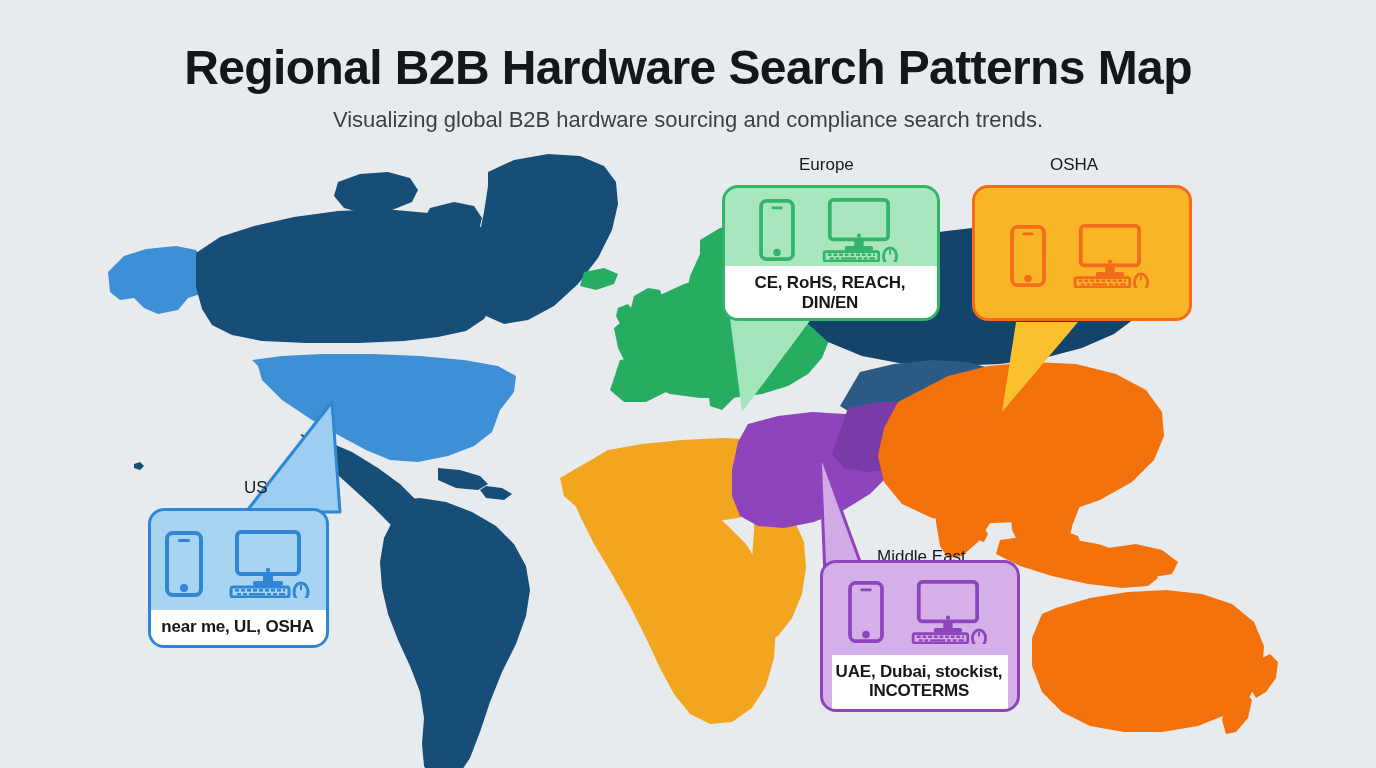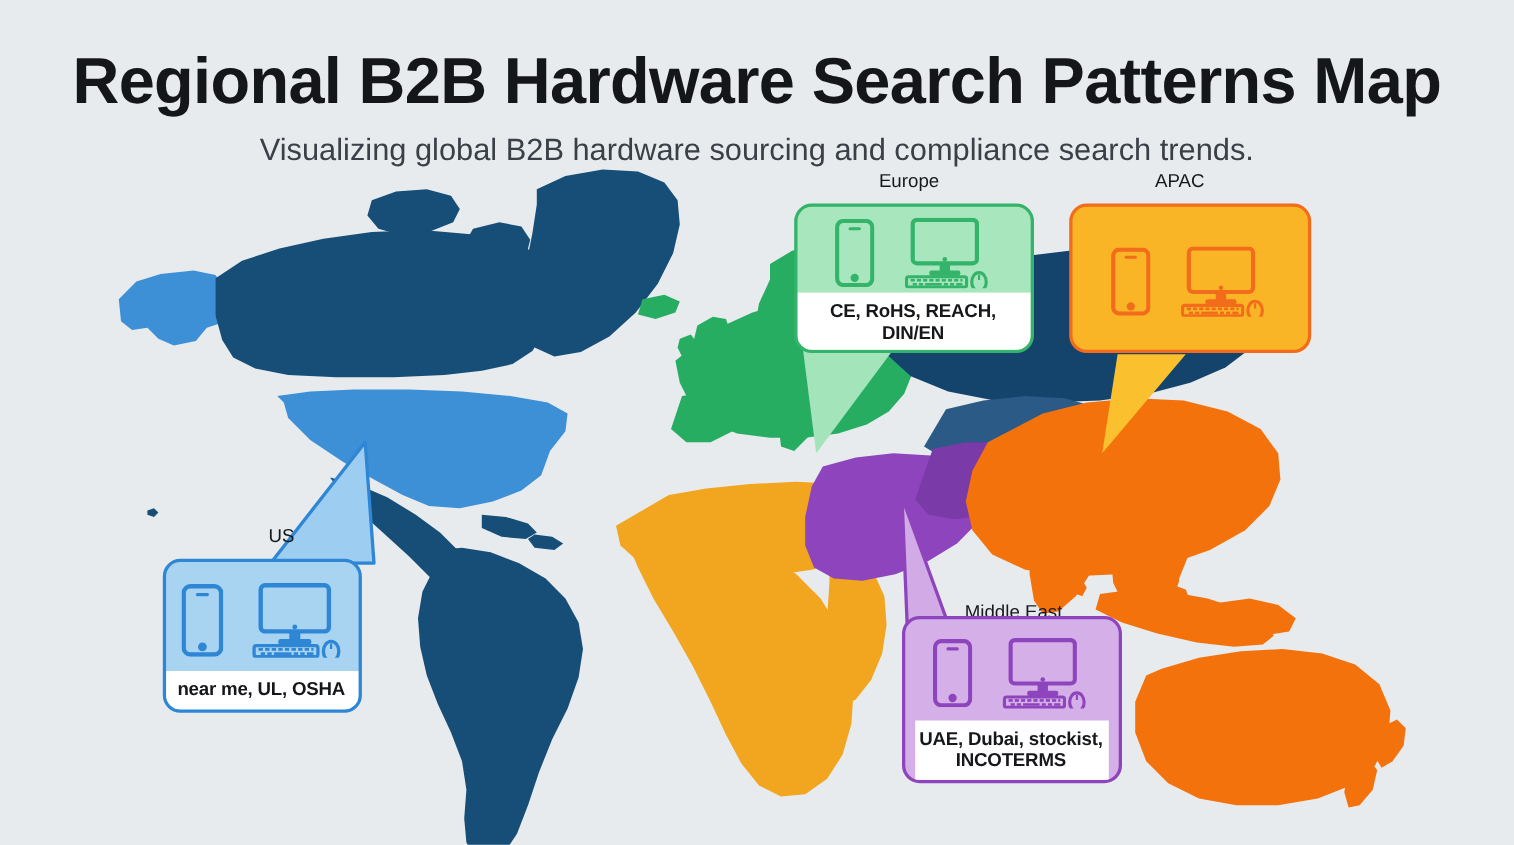--- a/index.html
+++ b/index.html
@@ -26,30 +26,30 @@
     position: absolute;
     top: 0; left: 0;
     width: 1376px;
     text-align: center;
     z-index: 40;
     pointer-events: none;
   }
   .title {
     margin: 0;
     padding-top: 40px;
-    font-size: 59px;
+    font-size: 48px;
     font-weight: bold;
     letter-spacing: -0.6px;
     color: #14161a;
     font-family: "Liberation Sans", sans-serif;
   }
   .subtitle {
     margin: 0;
     padding-top: 12px;
-    font-size: 28px;
+    font-size: 22px;
     color: #3a4048;
     font-weight: 400;
   }
 
   
   #mapsvg {
     position: absolute;
     top: 0; left: 0;
     width: 1376px;
     height: 768px;
@@ -257,21 +257,21 @@
           </g>
           <ellipse cx="80" cy="62" rx="7" ry="9" fill="none" stroke="#34b36a" stroke-width="3"></ellipse>
           <line x1="80" y1="55" x2="80" y2="60" stroke="#34b36a" stroke-width="2"></line>
         </svg>
       </div>
       <div class="bubble-text">CE, RoHS, REACH, DIN/EN</div>
     </div>
   </div>
 
   <div class="callout" style="left:972px; top:155px;">
-    <div class="callout-label" style="left:78px; top:0px;">APAC</div>
+    <div class="callout-label" style="left:78px; top:0px;">OSHA</div>
     <div class="bubble" style="left:0px; top:30px; width:220px; height:136px; background:#f9b526; border-color:#f26c1b; border-width:3px;">
       <div class="bubble-icons">
         <svg class="icon-svg" width="36" height="62" viewBox="0 0 38 66">
           <rect x="2" y="2" width="34" height="62" rx="6" fill="none" stroke="#f26c1b" stroke-width="4"></rect>
           <rect x="13" y="8" width="12" height="3" rx="1.5" fill="#f26c1b"></rect>
           <circle cx="19" cy="57" r="4" fill="#f26c1b"></circle>
         </svg>
         <svg class="icon-svg" width="90" height="64" viewBox="0 0 92 68">
           <rect x="16" y="2" width="62" height="42" rx="4" fill="none" stroke="#f26c1b" stroke-width="4"></rect>
           <circle cx="47" cy="40" r="2.2" fill="#f26c1b"></circle>

